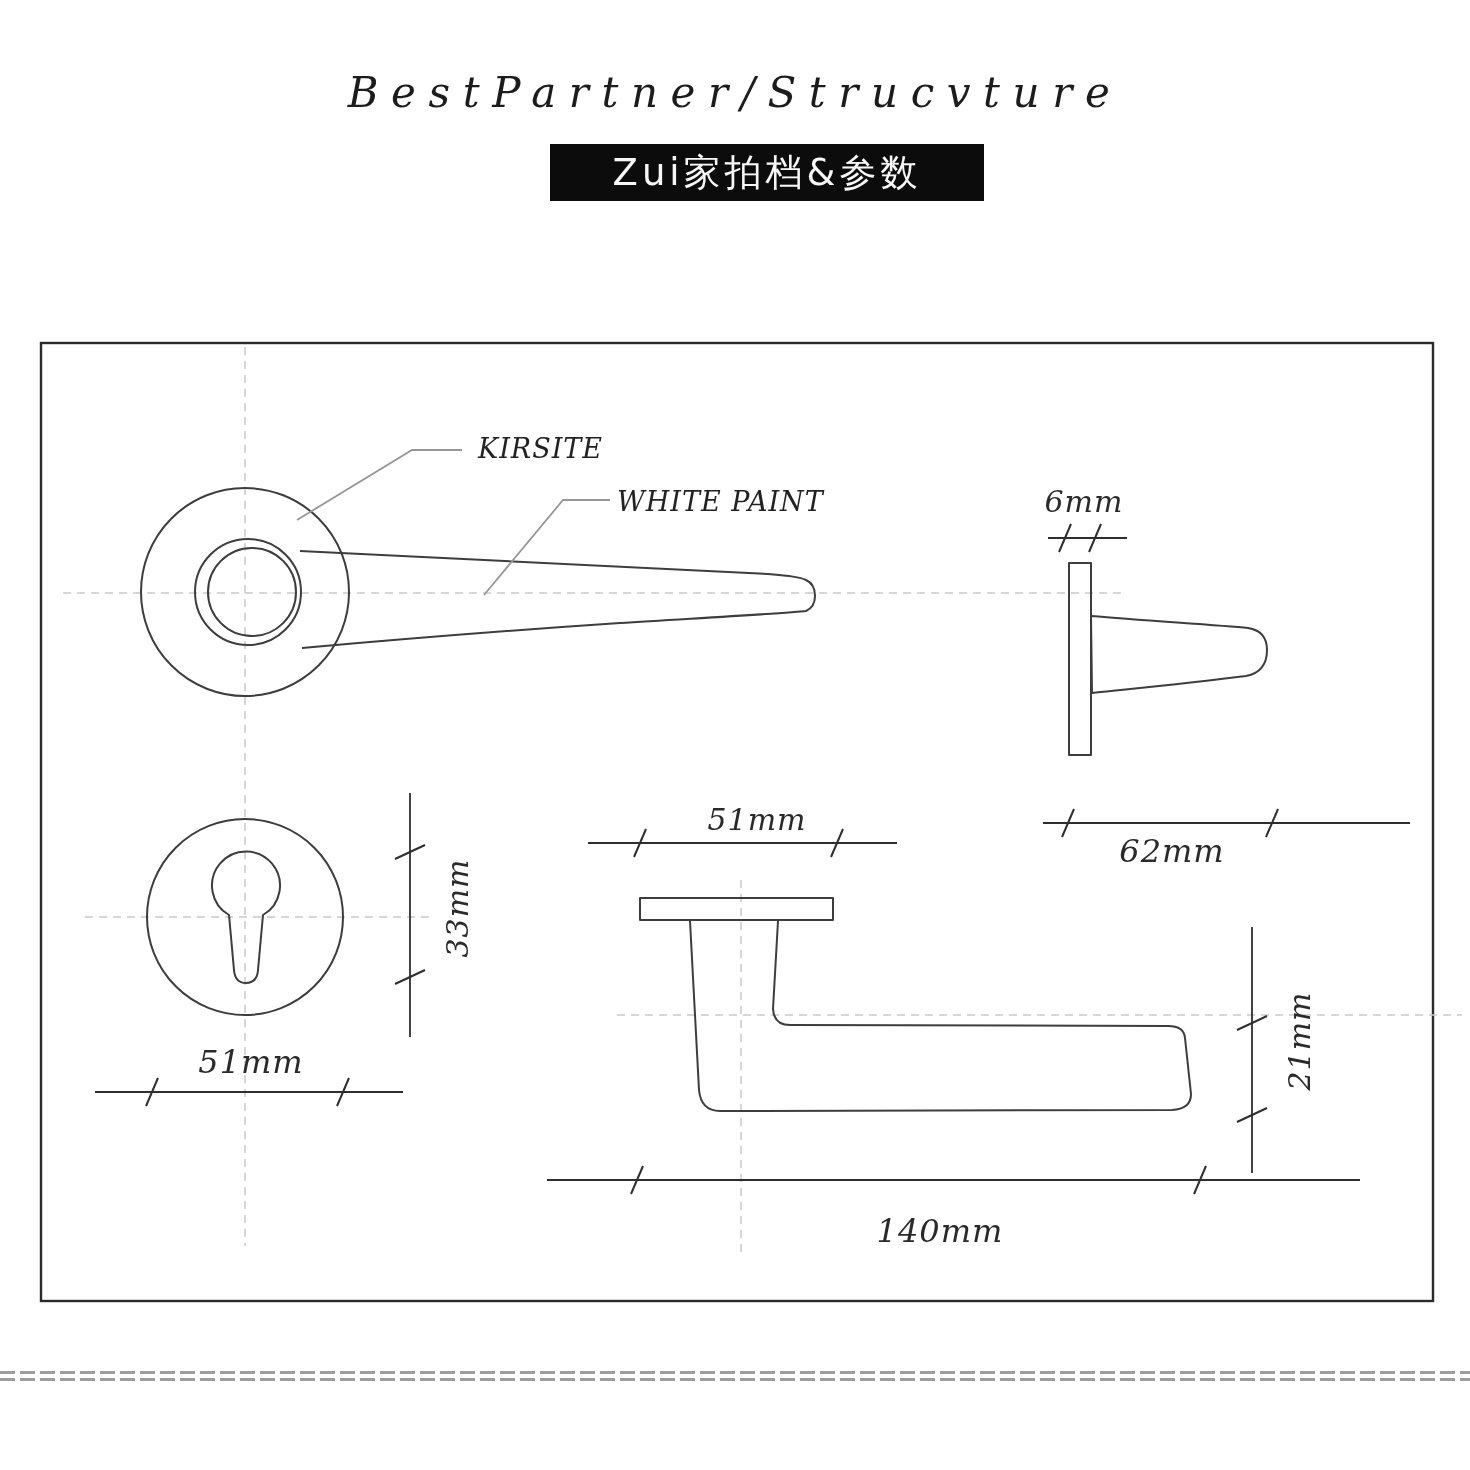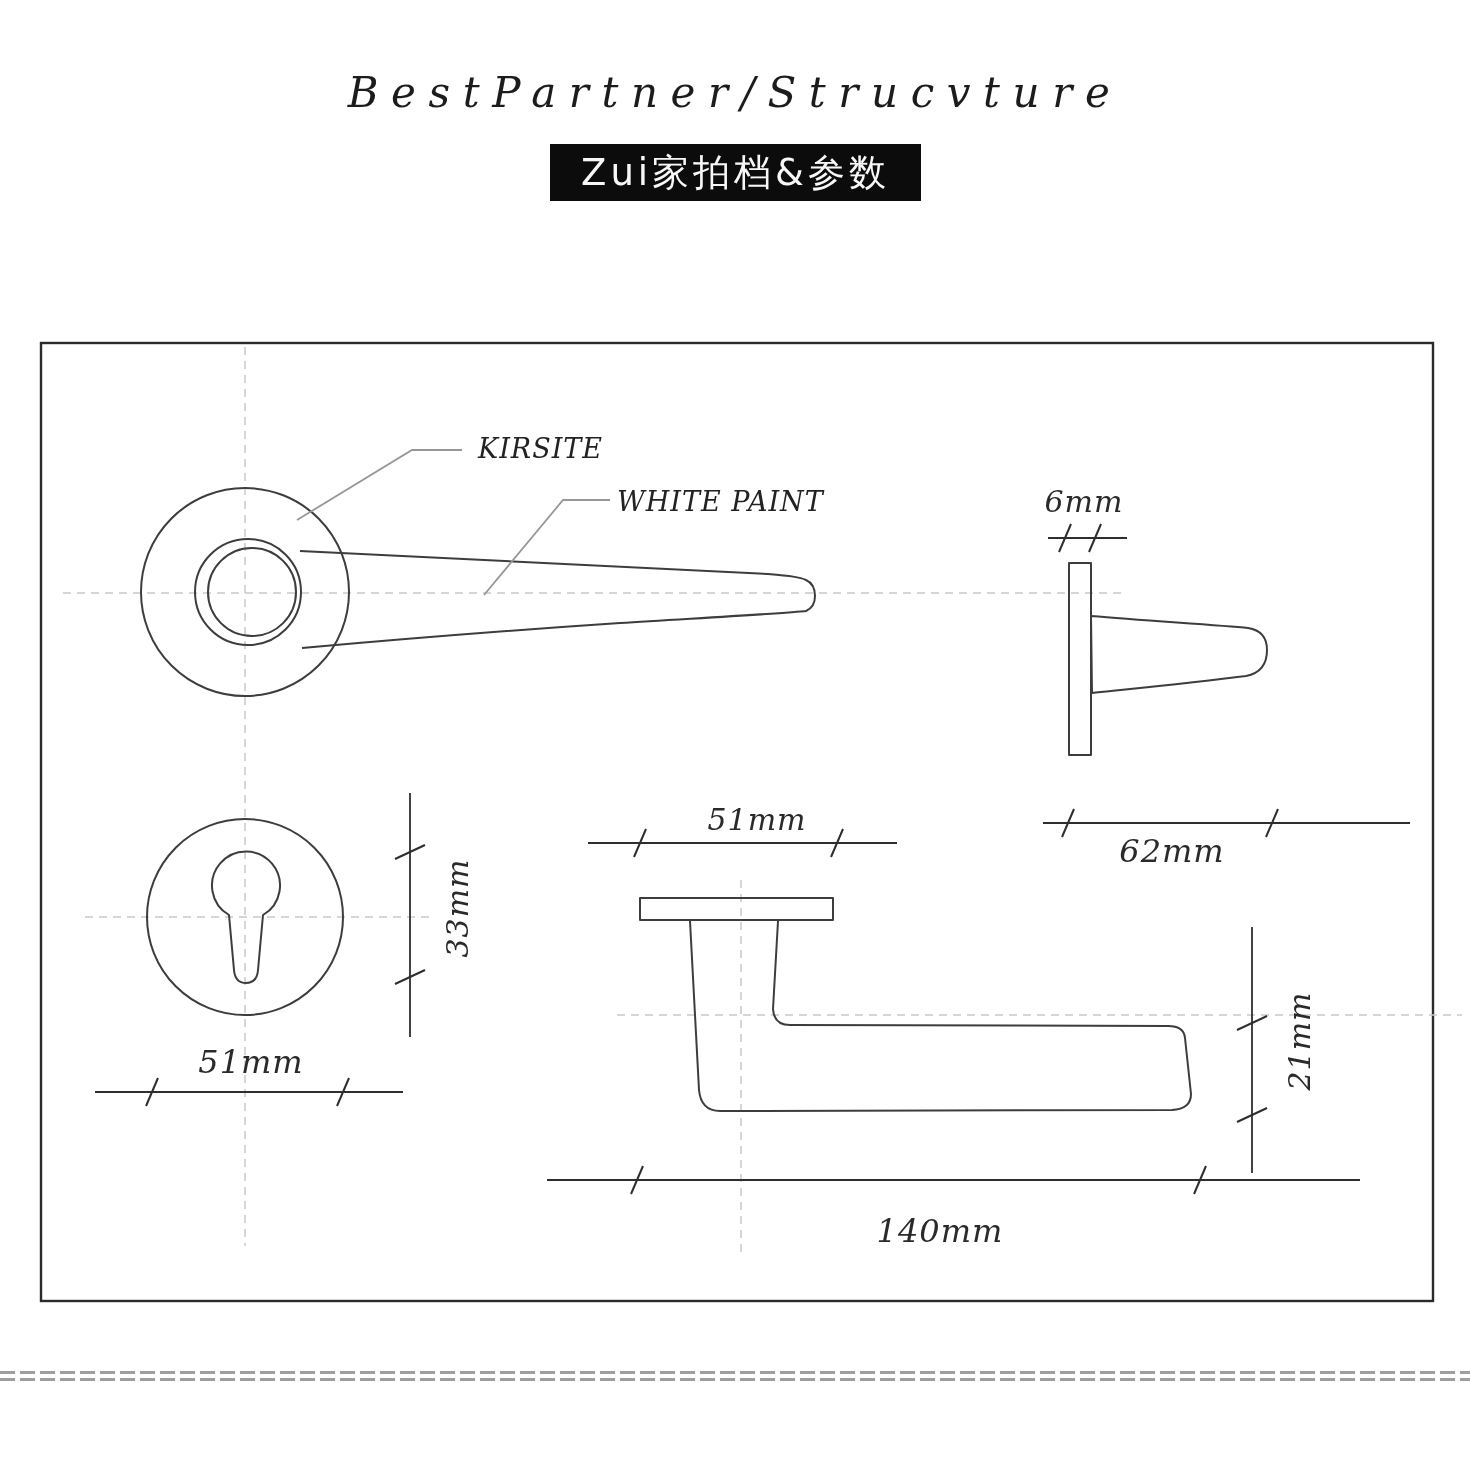--- a/index.html
+++ b/index.html
@@ -10,21 +10,21 @@
   }
   .title {
     position:absolute; left:0; top:68px; width:1470px;
     text-align:center;
     font-family:"DejaVu Serif", serif;
     font-style:italic; font-weight:500;
     font-size:42px; letter-spacing:0.30em;
     color:#1c1c1c; white-space:nowrap;
   }
   .badge {
-    position:absolute; left:550px; top:144px; width:371px; height:57px;
+    position:absolute; left:550px; top:144px; width:434px; height:57px;
     background:#0c0c0c; color:#f7f7f7;
     font-family:"DejaVu Sans", sans-serif;
     font-size:37px; letter-spacing:4px;
     display:flex; align-items:center; justify-content:center;
     white-space:nowrap;
   }
   svg { position:absolute; left:0; top:0; }
   .outline { fill:none; stroke:#3d3d3d; stroke-width:2; stroke-linejoin:round; }
   .border  { fill:none; stroke:#2b2b2b; stroke-width:2.4; }
   .center  { fill:none; stroke:#c9c9c9; stroke-width:1.5; stroke-dasharray:8 6; }

